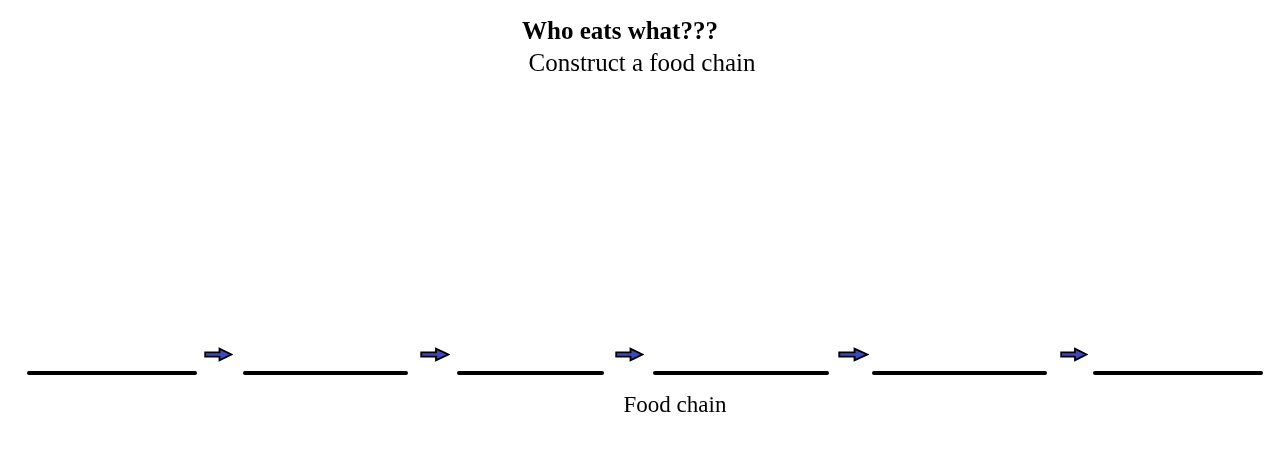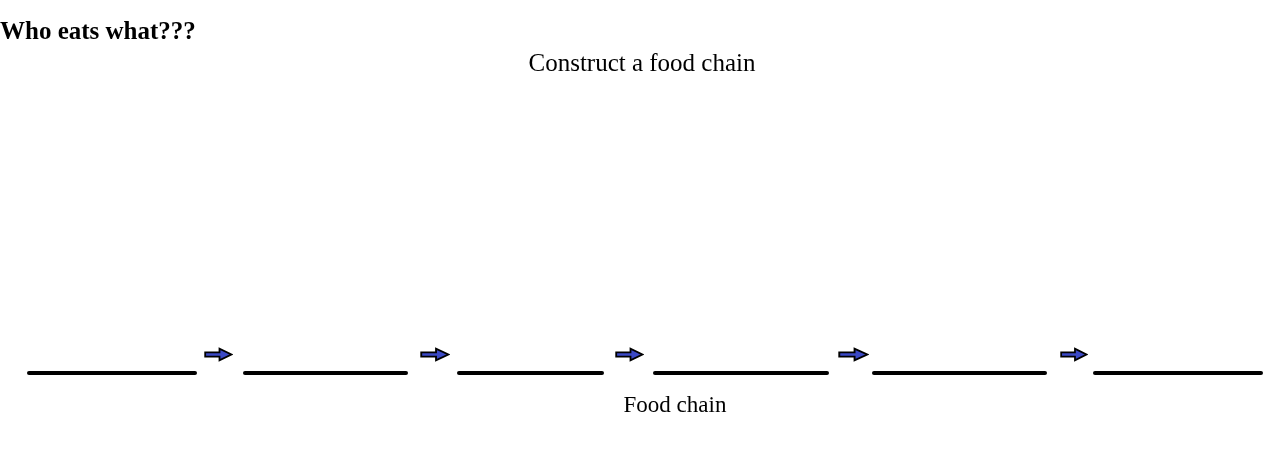--- a/index.html
+++ b/index.html
@@ -14,21 +14,21 @@
     background: #ffffff;
     overflow: hidden;
     font-family: "Liberation Serif", "DejaVu Serif", serif;
     color: #000000;
   }
   .title {
     position: absolute;
     top: 17px;
     left: 0;
     width: 1240px;
-    text-align: left;
+    text-align: center;
     font-size: 25px;
     font-weight: bold;
     margin: 0;
     line-height: 1.15;
   }
   .subtitle {
     position: absolute;
     top: 49px;
     left: 0;
     width: 1240px;

